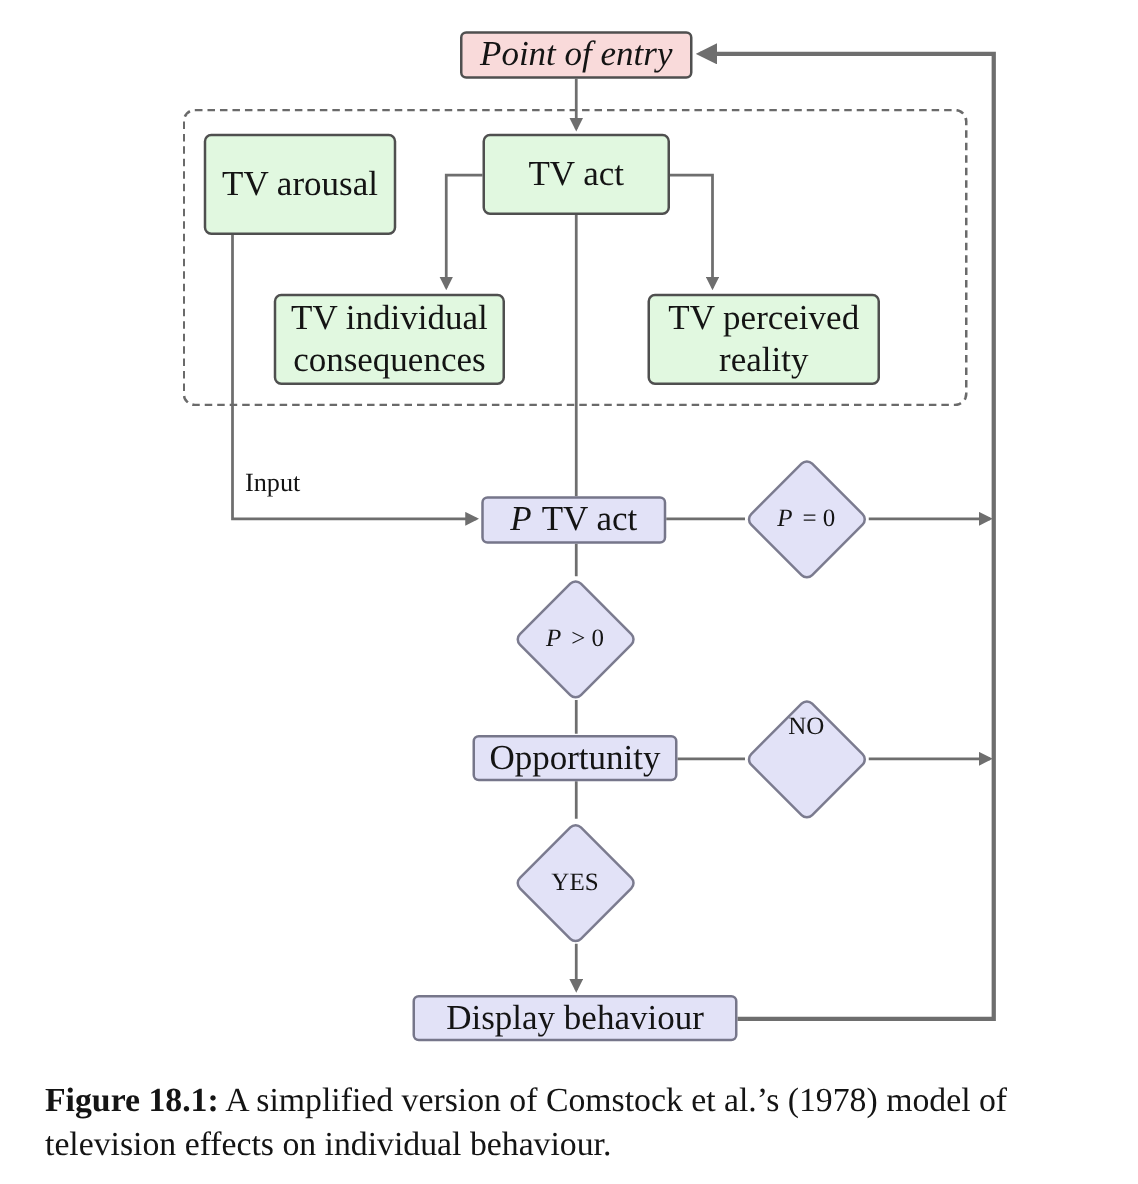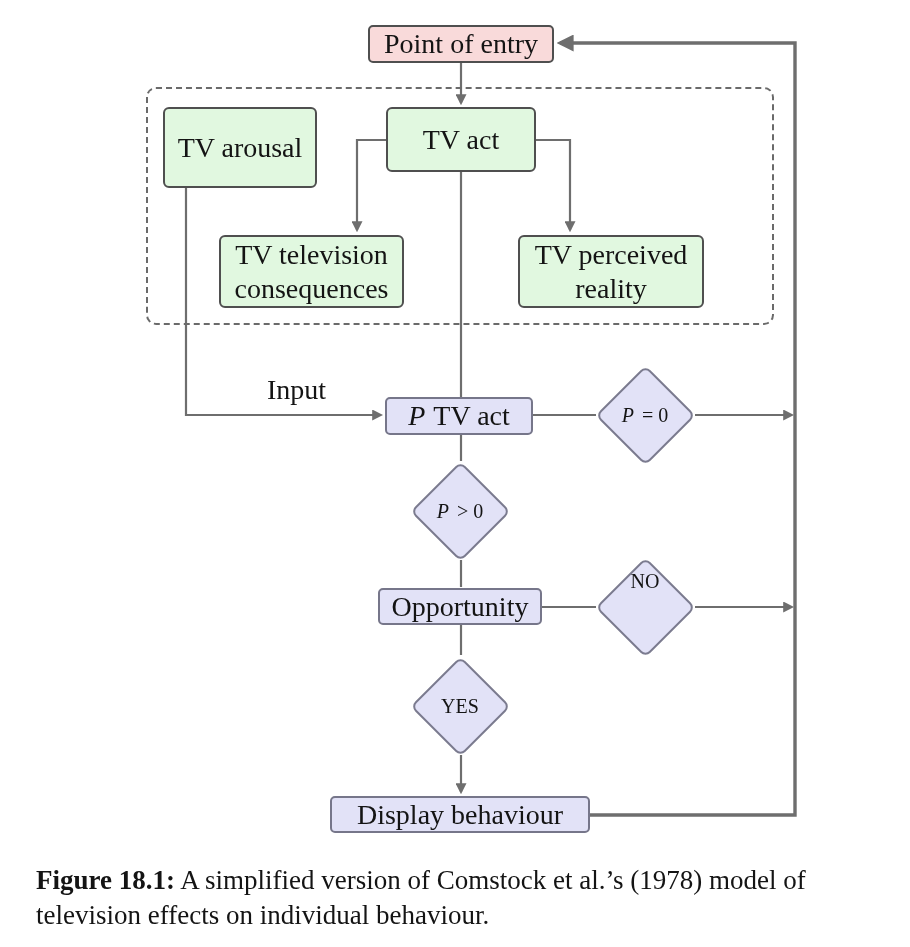--- a/index.html
+++ b/index.html
@@ -9,31 +9,31 @@
   }
   #connectors{position:absolute;left:0;top:0;}
   .edge{fill:none;stroke:var(--line,#6e6e6e);stroke-width:2.2;}
   .edge--thick{stroke-width:3.4;}
   .arrowhead{fill:var(--line,#6e6e6e);}
   .node{
     position:absolute;box-sizing:border-box;display:flex;align-items:center;justify-content:center;
     text-align:center;font-size:28px;line-height:1.18;border-radius:6px;padding:2px 4px;
   }
   .node--green{background:var(--concept-fill,#e1f8e0);border:2px solid #4f4f4f;}
-  .node--pink{background:var(--entry-fill,#f9dada);border:2px solid #4f4f4f;border-radius:5px;}
+  .node--pink{background:var(--entry-fill,#f9dada);border:2px solid #4f4f4f;border-radius:5px;font-style:italic;}
   .node--lav{background:var(--process-fill,#e2e2f7);border:2px solid #76768a;border-radius:5px;}
   .diamond{
     position:absolute;width:71px;height:71px;transform:rotate(45deg);
     background:var(--process-fill,#e2e2f7);border:2px solid #7b7b8f;border-radius:7px;box-sizing:border-box;
   }
   .diamond-label{
     position:absolute;width:130px;text-align:center;font-size:20px;line-height:34px;
   }
   .mvar{font-style:italic;margin-right:8px;}
-  .edge-label{position:absolute;font-size:28px;text-align:right;}
+  .edge-label{position:absolute;font-size:21px;text-align:left;}
   #caption{position:absolute;left:36px;top:863px;width:856px;font-size:27px;line-height:35px;}
   #caption .cap-tag{font-weight:bold;}
   .dashed-box{
     position:absolute;left:146px;top:87px;width:628px;height:238px;box-sizing:border-box;
     border:2px dashed #6a6a6a;border-radius:10px;
   }
 </style>
 </head>
 <body>
 
@@ -84,21 +84,21 @@
   <div class="node node--green" style="left:163px;top:107px;width:154px;height:81px;">
     <span>TV arousal</span>
   </div>
 
   <div class="node node--green" style="left:386px;top:107px;width:150px;height:65px;">
     <span>TV act</span>
   </div>
 
 
   <div class="node node--green" style="left:219px;top:235px;width:185px;height:73px;">
-    <span>TV television consequences</span>
+    <span>TV individual consequences</span>
   </div>
 
   <div class="node node--green" style="left:518px;top:235px;width:186px;height:73px;text-align:center;">
     <span>TV perceived reality</span>
   </div>
 
   <div class="node node--lav" style="left:385px;top:397px;width:148px;height:38px;">
     <span class="mvar">P</span>
       <span>TV act</span>
   </div>

